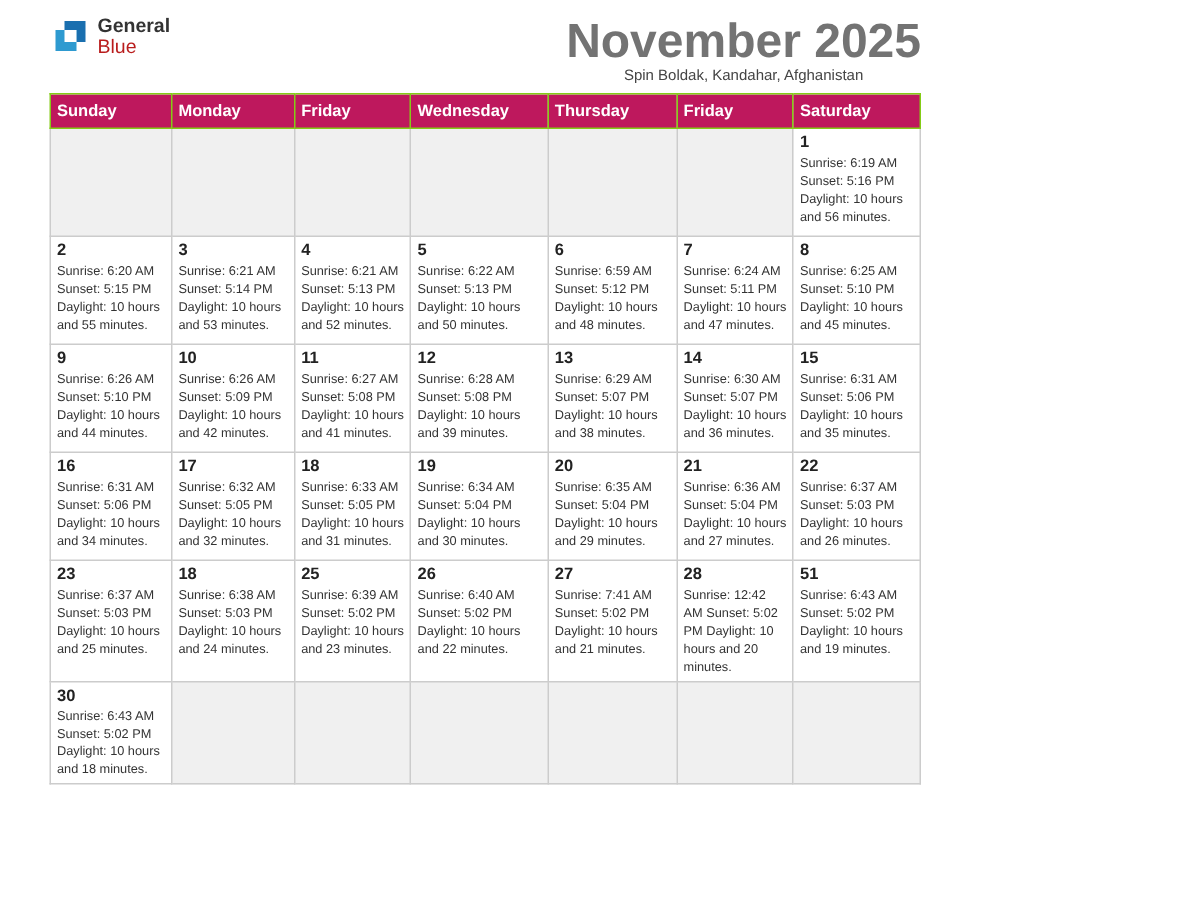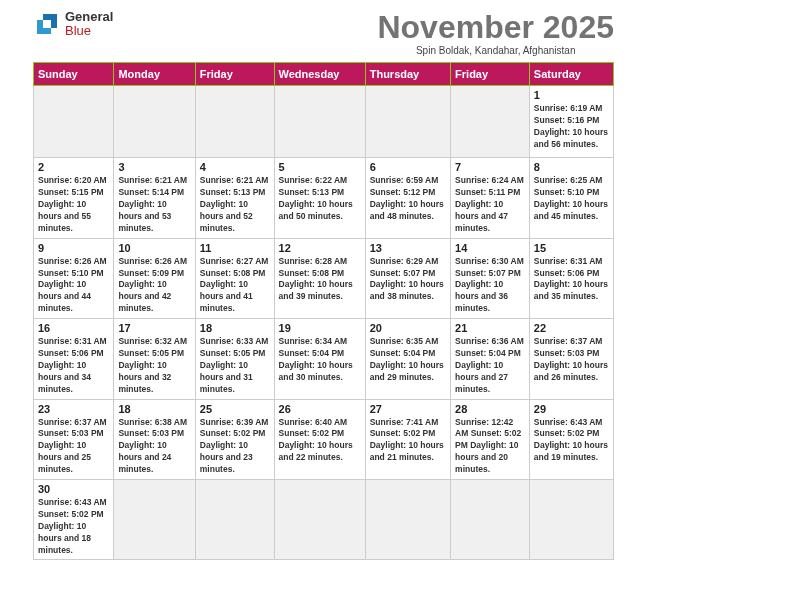--- a/index.html
+++ b/index.html
@@ -90,21 +90,20 @@
       font-size: 11px;
       font-weight: bold;
       color: #222;
       display: block;
       margin-bottom: 2px;
     }
     .day-info {
       font-size: 8.5px;
       line-height: 1.4;
       color: #333;
-      font-weight: bold;
     }
     .last-row td {
       height: 60px;
     }
   </style>
 </head>
 <body>
 
 <div class="page">
   <div class="header">
@@ -343,21 +342,21 @@
 and 21 minutes.</div>
           </td>
           <td>
             <span class="day-num">28</span>
             <div class="day-info">Sunrise: 12:42 AM
 Sunset: 5:02 PM
 Daylight: 10 hours
 and 20 minutes.</div>
           </td>
           <td>
-            <span class="day-num">29</span>
+            <span class="day-num">51</span>
             <div class="day-info">Sunrise: 6:43 AM
 Sunset: 5:02 PM
 Daylight: 10 hours
 and 19 minutes.</div>
           </td>
         </tr>
         <tr class="last-row">
           <td>
             <span class="day-num">30</span>
             <div class="day-info">Sunrise: 6:43 AM

